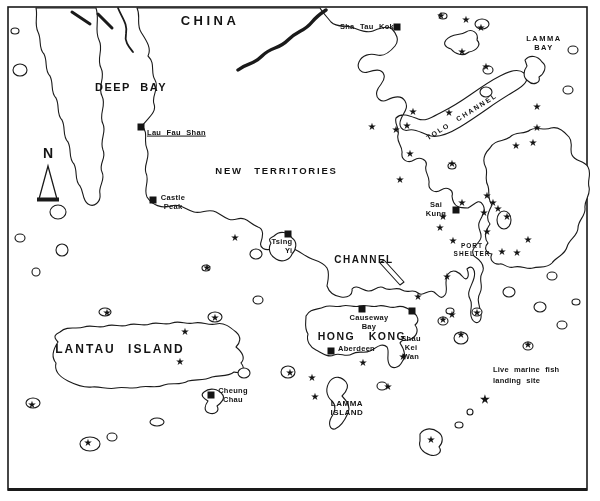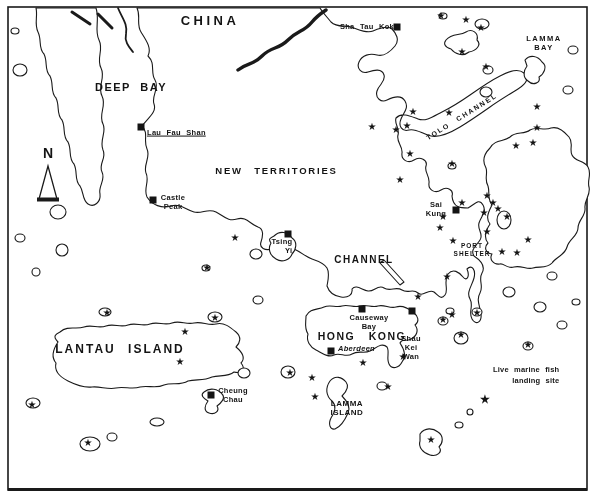--- a/index.html
+++ b/index.html
@@ -23,21 +23,21 @@
   }
   .compass{position:absolute;left:30px;top:146px;width:36px;text-align:center;}
   .compass .n{font-size:14px;font-weight:700;color:#141414;display:block;line-height:1;}
   .legend{position:absolute;left:479px;top:365px;width:108px;font-size:7.5px;
     font-weight:700;color:#141414;}
   .legend-row{display:flex;align-items:flex-start;margin-bottom:7px;}
   .legend-icon{flex:0 0 14px;padding-top:1px;}
   .legend-sq{width:8px;height:8px;background:#141414;position:relative;margin-left:2px;}
   .legend-sq::after{content:"";position:absolute;left:3px;top:3px;width:2px;height:2px;background:#fff;}
   .legend-star{font-size:11px;line-height:1;color:#141414;margin-left:1px;}
-  .legend-text{text-align:right;line-height:1.4;word-spacing:3px;letter-spacing:.2px;}
+  .legend-text{text-align:left;line-height:1.4;word-spacing:3px;letter-spacing:.2px;}
 </style>
 </head>
 <body>
 
 <svg id="map-canvas" viewBox="0 0 600 501">
 
   <rect class="frame" x="8" y="7" width="579" height="483" stroke-width="1.6"></rect>
   <line class="frame" x1="8" y1="489.5" x2="587" y2="489.5" stroke-width="3"></line>
 
   <path class="coast" d="M 96,8 C 100,20 94,30 99,40 C 104,50 96,58 101,68 C 106,78 97,86 102,96 C 107,106 98,114 103,124 C 107,132 99,140 103,150 C 107,158 98,164 102,172 C 106,180 98,186 100,194 C 101,202 94,208 88,204 C 82,200 84,192 80,186 C 74,180 78,172 74,164 C 68,158 72,150 68,142 C 62,136 66,128 62,120 C 56,114 60,106 56,98 C 50,92 54,84 50,76 C 44,70 48,62 44,54 C 38,48 42,40 38,32 C 34,24 38,16 36,8 Z"></path>
@@ -143,21 +143,21 @@
     <div class="map-label" style="left: 436px; top: 210px; font-size: 7.5px; font-weight: 700; letter-spacing: 0.3px; word-spacing: 2px; transform: translate(-50%, -50%) rotate(0deg);">Sai
 Kung</div>
     <div class="map-label" style="left: 472px; top: 250px; font-size: 6.5px; font-weight: 700; letter-spacing: 1px; word-spacing: 2px; transform: translate(-50%, -50%) rotate(0deg);">PORT
 SHELTER</div>
     <div class="map-label" style="left: 369px; top: 323px; font-size: 7.5px; font-weight: 700; letter-spacing: 0.3px; word-spacing: 2px; transform: translate(-50%, -50%) rotate(0deg);">Causeway
 Bay</div>
     <div class="map-label" style="left: 411px; top: 348px; font-size: 7.5px; font-weight: 700; letter-spacing: 0.3px; word-spacing: 2px; transform: translate(-50%, -50%) rotate(0deg);">Shau
 Kei
 Wan</div>
     <div class="map-label" style="left: 362px; top: 336px; font-size: 10.5px; font-weight: 700; letter-spacing: 1.5px; word-spacing: 9px; transform: translate(-50%, -50%) rotate(0deg);">HONG KONG</div>
-    <div class="map-label left" style="left: 338px; top: 349px; font-size: 7.5px; font-weight: 700; letter-spacing: 0.3px; word-spacing: 2px; transform: translate(0px, -50%) rotate(0deg); font-style: italic;">Aberdeen</div>
+    <div class="map-label left" style="left: 338px; top: 349px; font-size: 7.5px; font-weight: 700; letter-spacing: 0.3px; word-spacing: 2px; transform: translate(0px, -50%) rotate(0deg);">Aberdeen</div>
     <div class="map-label" style="left: 120px; top: 349px; font-size: 12px; font-weight: 700; letter-spacing: 2px; word-spacing: 7px; transform: translate(-50%, -50%) rotate(0deg);">LANTAU ISLAND</div>
     <div class="map-label" style="left: 233px; top: 396px; font-size: 7.5px; font-weight: 700; letter-spacing: 0.3px; word-spacing: 2px; transform: translate(-50%, -50%) rotate(0deg);">Cheung
 Chau</div>
     <div class="map-label" style="left: 347px; top: 408px; font-size: 8px; font-weight: 700; letter-spacing: 0.5px; word-spacing: 2px; transform: translate(-50%, -50%) rotate(0deg);">LAMMA
 ISLAND</div>
     <div class="marker-square" style="left: 397px; top: 27px; width: 7px; height: 7px;"></div>
     <div class="marker-square" style="left: 141px; top: 127px; width: 7px; height: 7px;"></div>
     <div class="marker-square" style="left: 153px; top: 200px; width: 7px; height: 7px;"></div>
     <div class="marker-square" style="left: 288px; top: 234px; width: 7px; height: 7px;"></div>
     <div class="marker-square" style="left: 456px; top: 210px; width: 7px; height: 7px;"></div>

